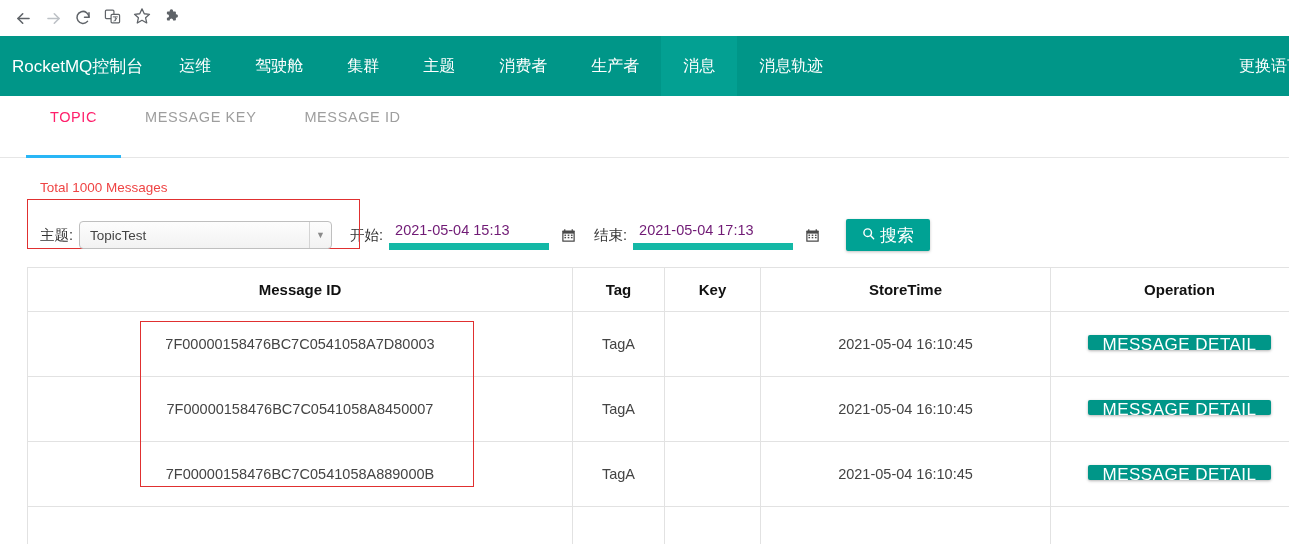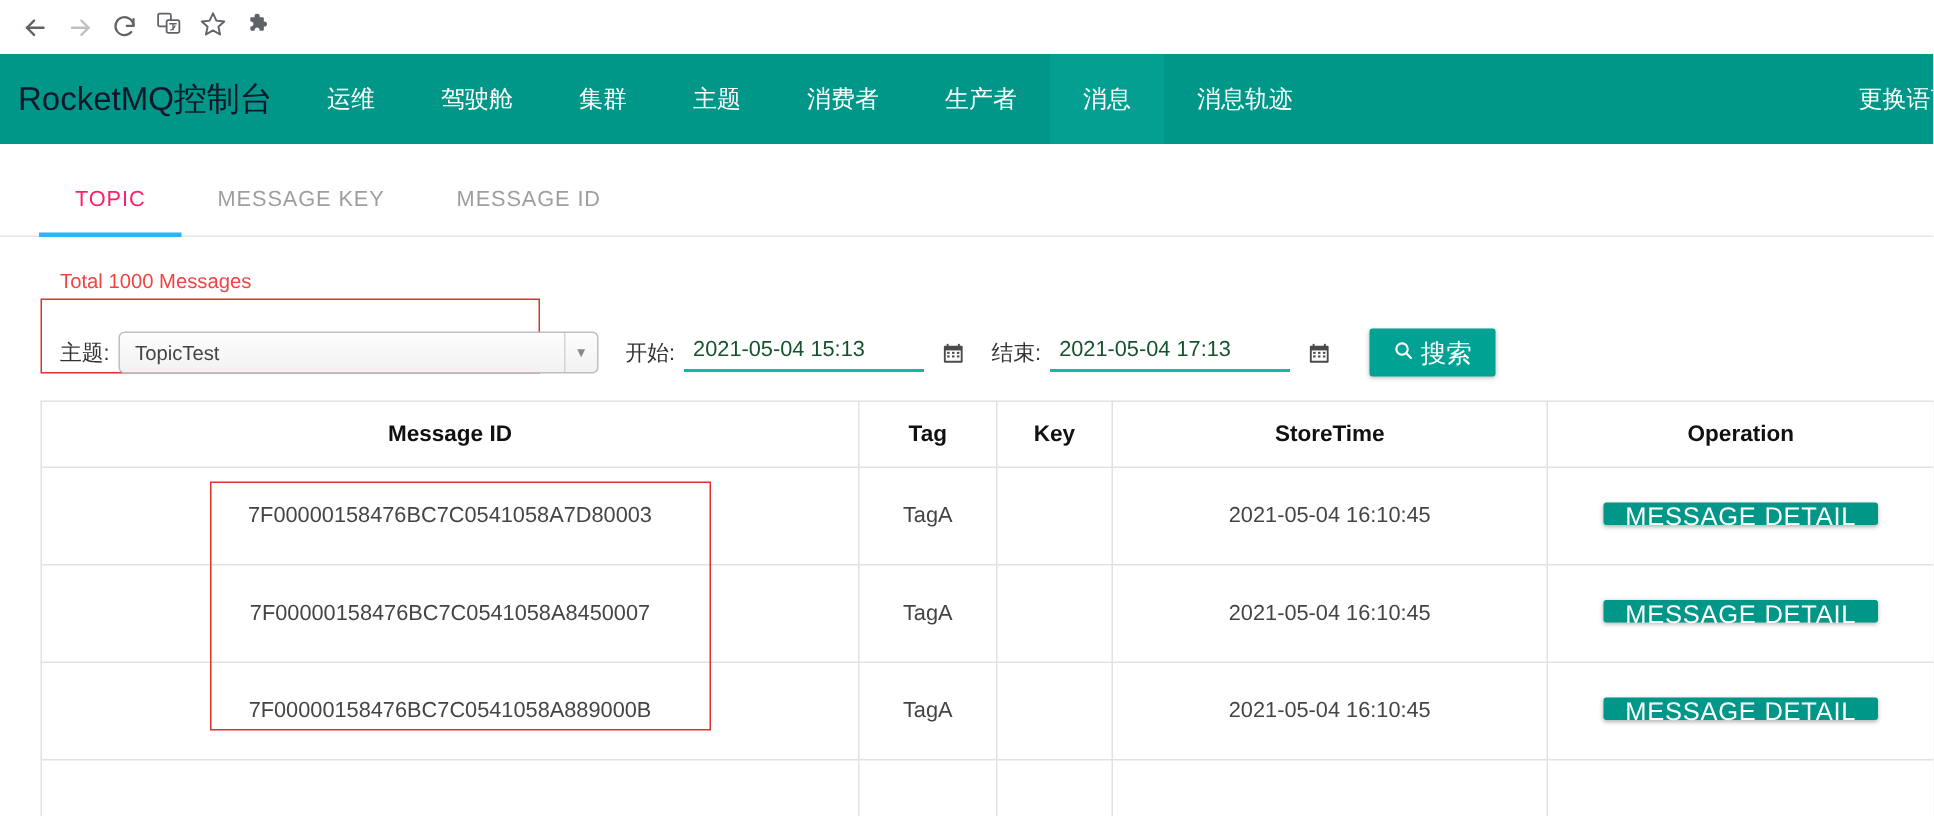--- a/index.html
+++ b/index.html
@@ -72,22 +72,22 @@
   .appbar {
     height: 60px;
     background: #009688;
     display: flex;
     align-items: stretch;
     position: relative;
     overflow: hidden;
   }
   .brand {
     display: flex; align-items: center;
-    color: #0f172a;
-    font-size: 22px;
+    color: #ffffff;
+    font-size: 17px;
     padding: 0 14px 0 12px;
     white-space: nowrap;
   }
   .navitems { display: flex; align-items: stretch; }
   .navitem {
     display: flex; align-items: center;
     padding: 0 22px;
     color: #ffffff;
     font-size: 16px;
     white-space: nowrap;
@@ -109,21 +109,21 @@
     align-items: flex-end;
     height: 62px;
     padding: 0 0 0 26px;
     border-bottom: 1px solid #e6e6e6;
     position: relative;
   }
   .tab {
     font-size: 14.5px;
     letter-spacing: .6px;
     color: #9e9e9e;
-    padding: 0 24px 16px 24px;
+    padding: 0 24px 32px 24px;
     position: relative;
     white-space: nowrap;
   }
   .tab.active { color: #ff1f6b; }
   .tab.active::after {
     content: "";
     position: absolute;
     left: 0; right: 0; bottom: -1px;
     height: 3px;
     background: #29b6f6;
@@ -151,21 +151,21 @@
     pointer-events: none;
   }
   .flabel {
     font-size: 14.5px;
     color: #333;
     margin-right: 6px;
     white-space: nowrap;
   }
   .select-wrap {
     position: relative;
-    width: 320px; height: 28px;
+    width: 253px; height: 28px;
     border: 1px solid #bfbfbf;
     border-radius: 4px;
     background: linear-gradient(#fdfdfd, #f2f2f2);
     display: flex; align-items: center;
   }
   .select-val {
     font-size: 13.5px;
     color: #444;
     padding-left: 10px;
   }
@@ -180,23 +180,23 @@
   }
 
   .datefield {
     display: flex;
     align-items: center;
     margin-left: 18px;
   }
   .date-input {
     width: 160px;
     border: none;
-    border-bottom: 2px solid #14b8a6;
+    border-bottom: 7px solid #14b8a6;
     font-size: 14.5px;
-    color: #14532d;
+    color: #701a75;
     padding: 2px 0 5px 6px;
     background: transparent;
     font-family: "Liberation Sans", sans-serif;
     outline: none;
   }
   .cal-icon {
     margin-left: 12px;
     color: #4a4a4a;
     display: flex; align-items: center;
   }
@@ -234,21 +234,21 @@
   }
   th {
     height: 44px;
     font-size: 15px;
     font-weight: bold;
     color: #111;
   }
   td { height: 65px; font-size: 14.5px; color: #444; }
   .col-msgid { width: 545px; }
   .col-tag   { width: 92px; }
-  .col-key   { width: 77px; }
+  .col-key   { width: 96px; }
   .col-time  { width: 290px; }
   .col-op    { width: 258px; }
 
   .detail-btn {
     background: #009688;
     color: #fff;
     border: none;
     border-radius: 2px;
     height: 15px;
     padding: 0 14px;

